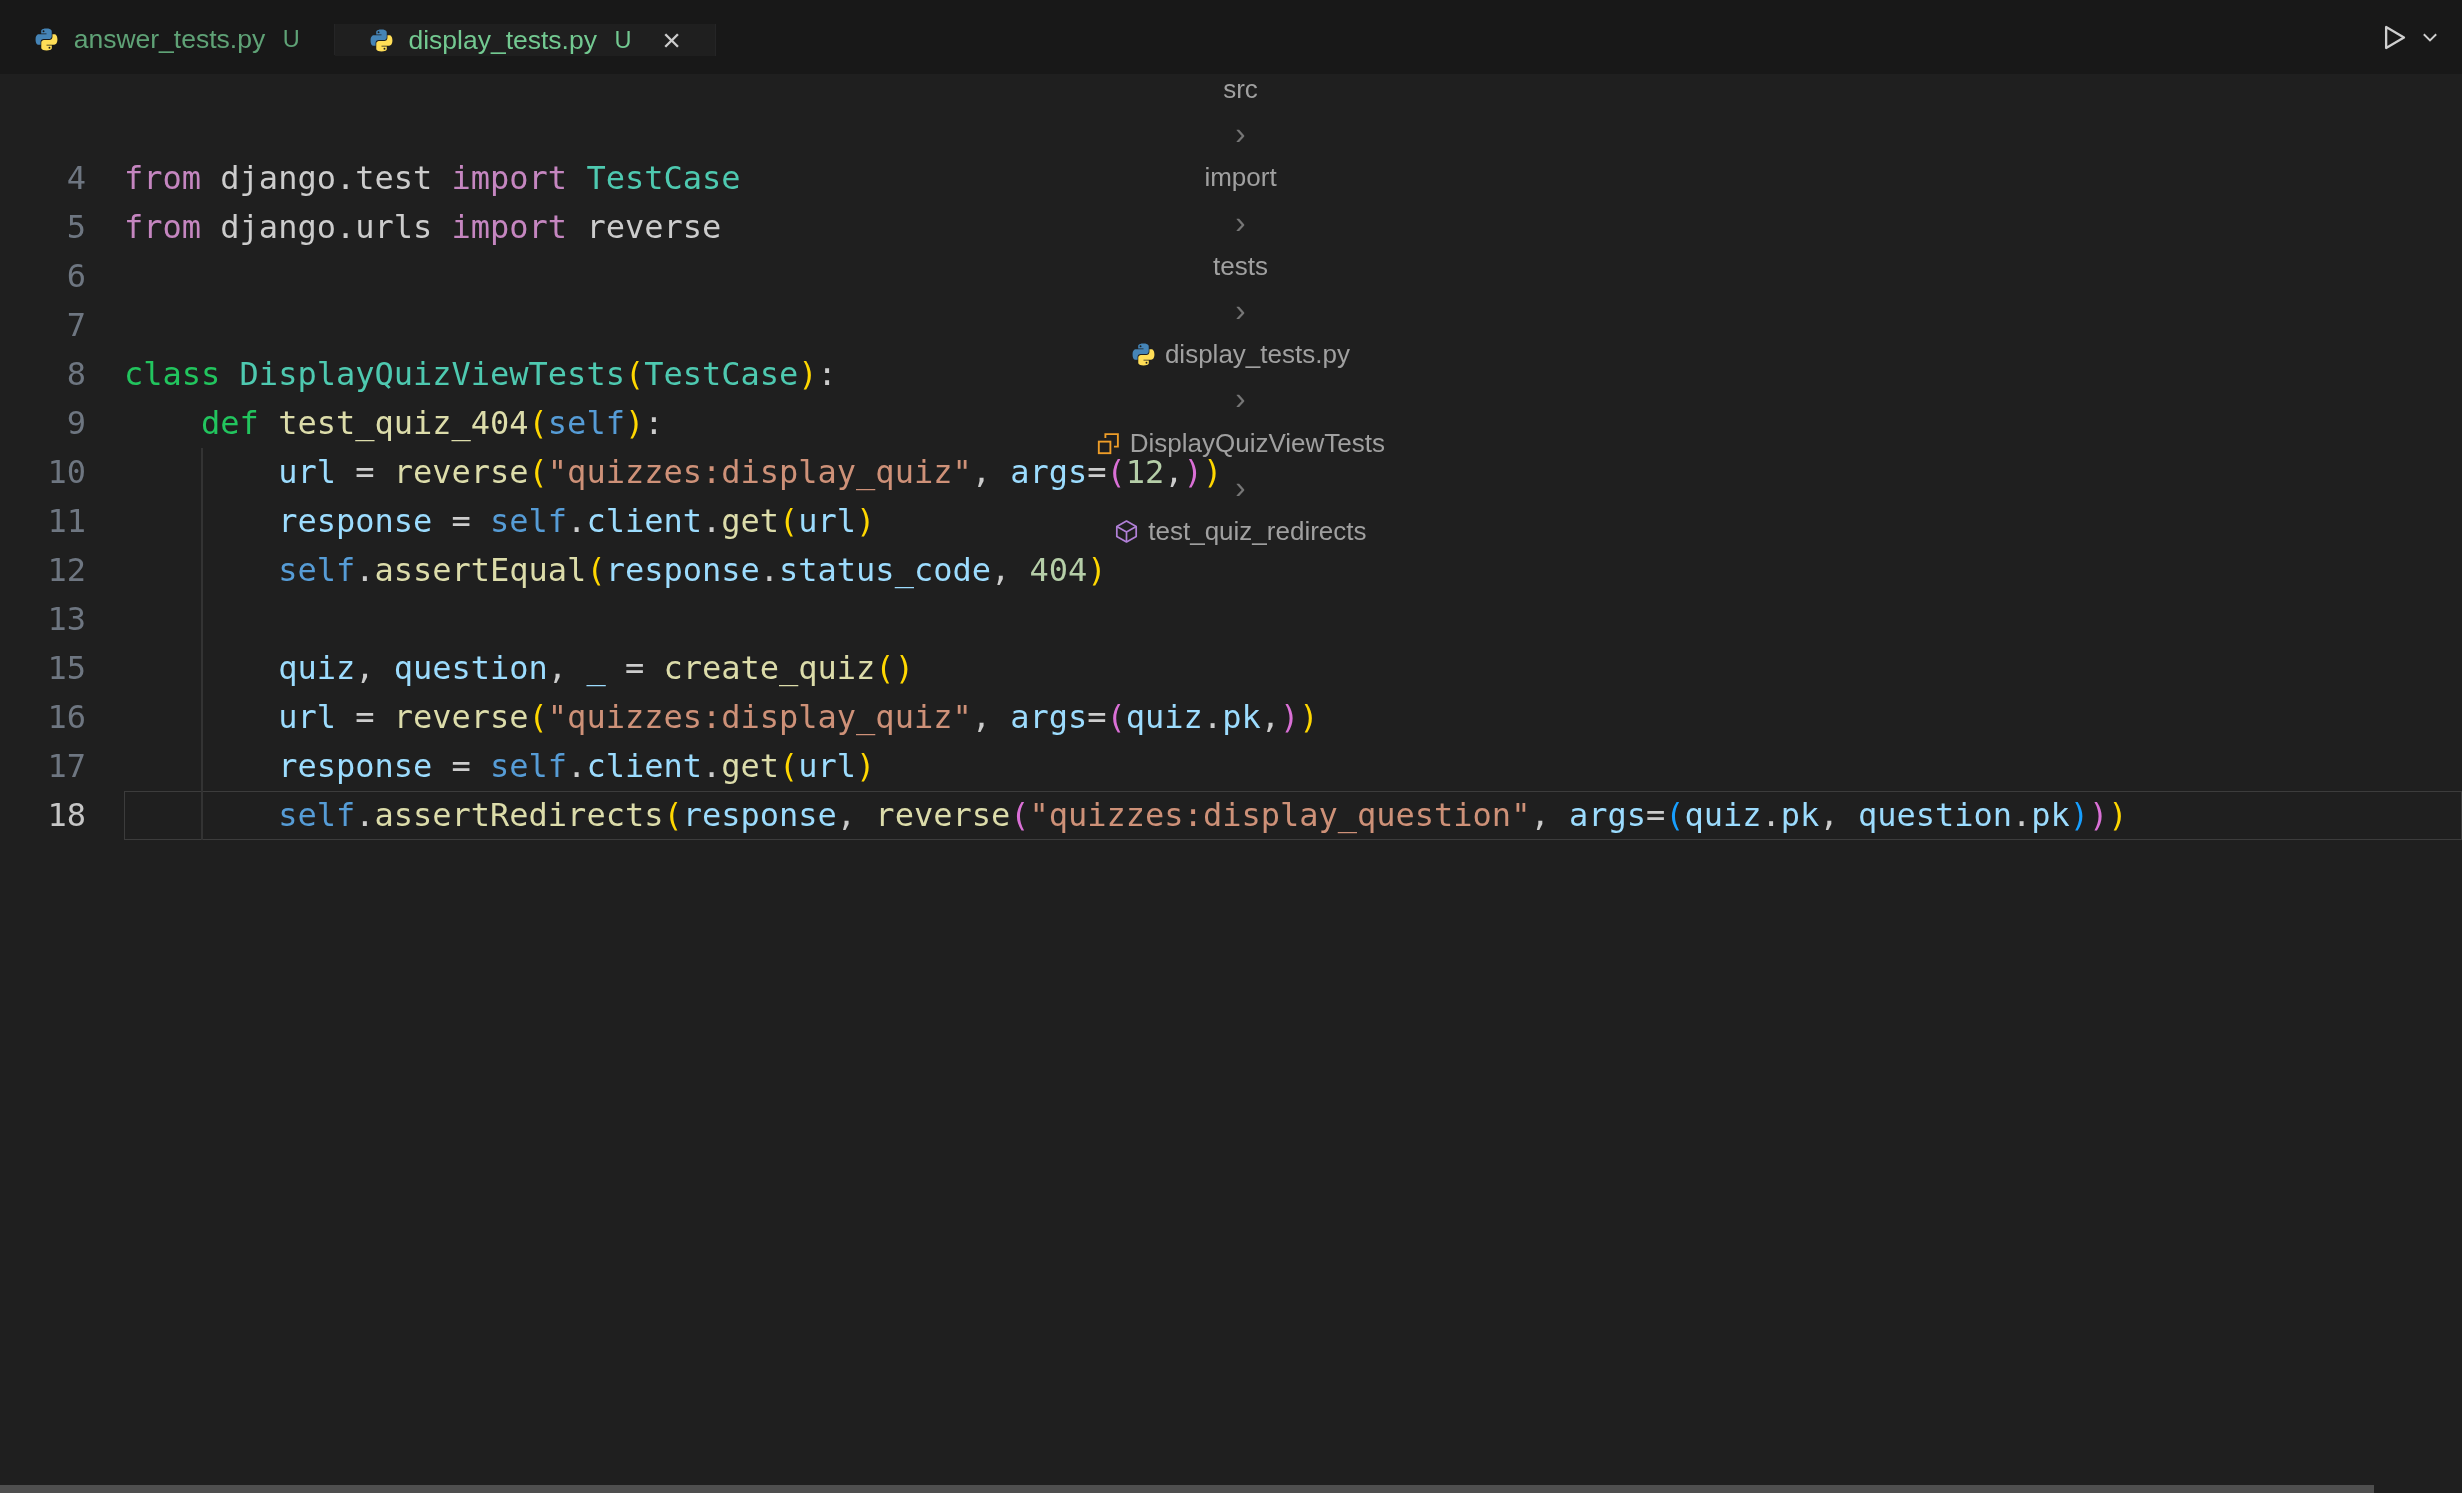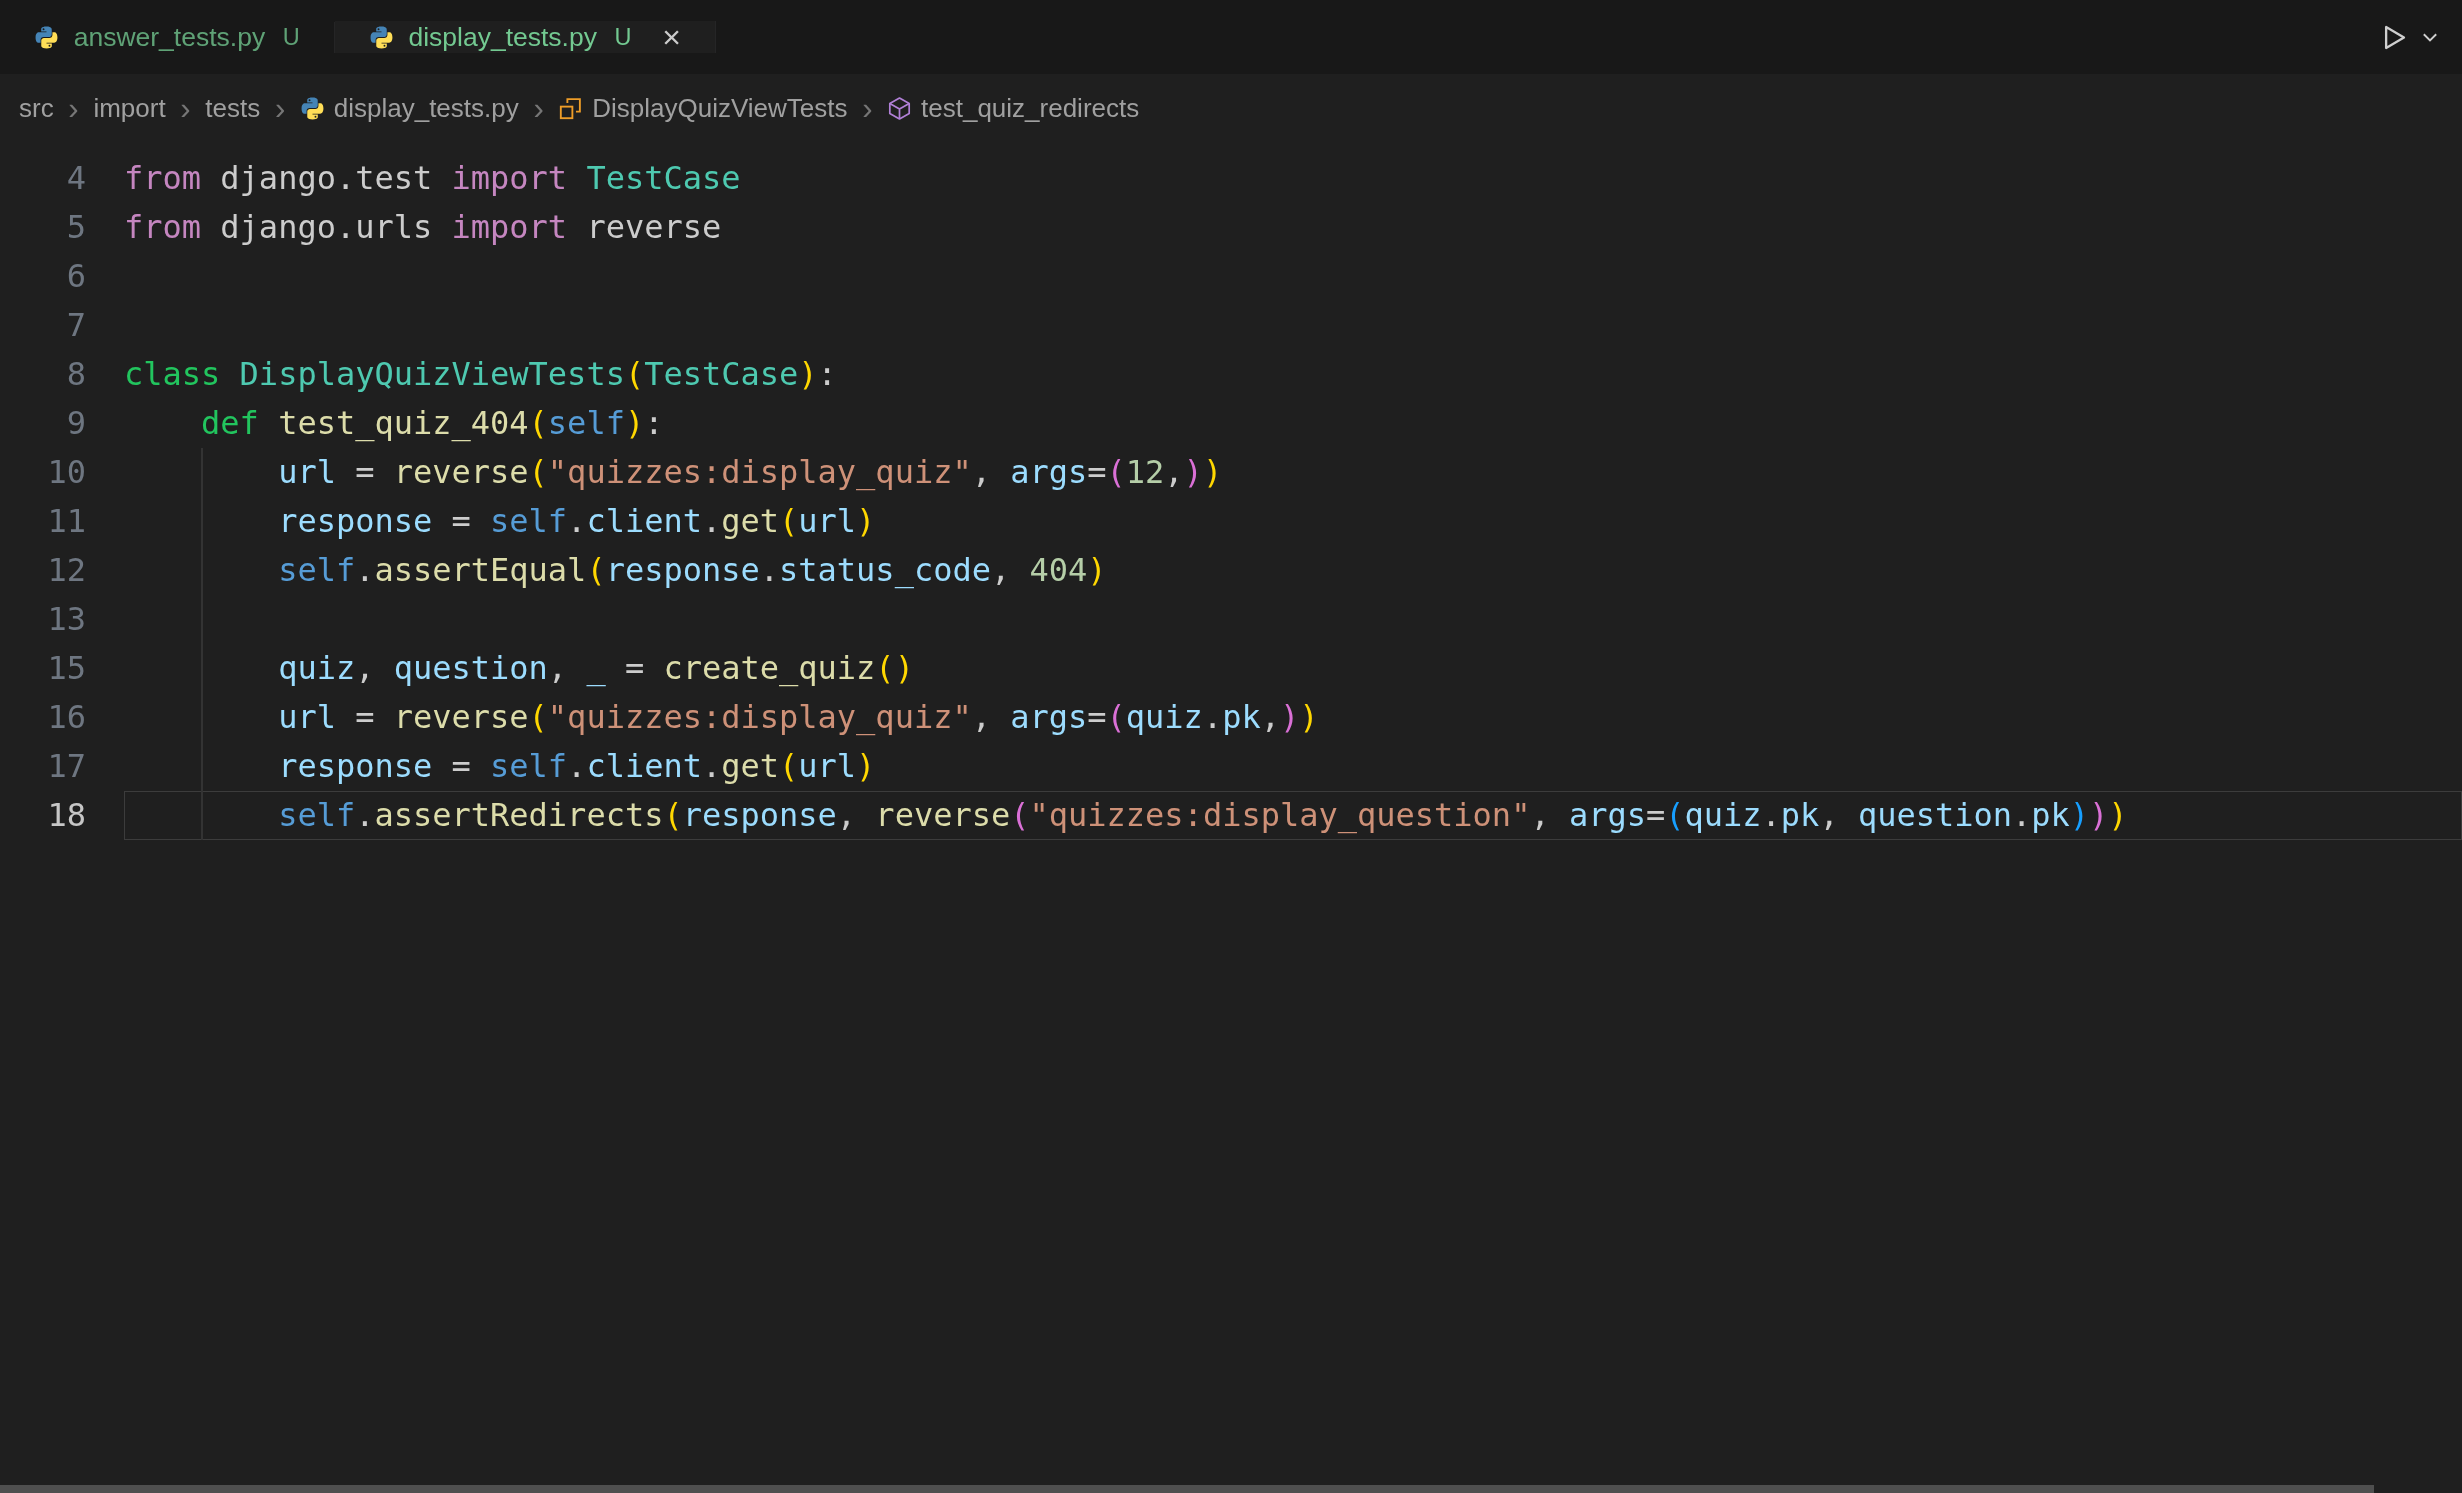--- a/index.html
+++ b/index.html
@@ -1,33 +1,33 @@
 <!DOCTYPE html>
 <html style="font-size:11.8px"><head>
 <meta charset="utf-8">
 <style>
   html,body{margin:0;padding:0;background:#1f1f1f;width:2462px;height:1494px;overflow:hidden;}
   .window{position:relative;width:2462px;height:1494px;background:#1f1f1f;font-family:"Liberation Sans",sans-serif;}
 
   
   .tab-bar{height:74px;background:#181818;display:flex;align-items:stretch;}
-  .tabs{display:flex;align-items:center;}
+  .tabs{display:flex;align-items:flex-start;margin-top:24px;}
   .tab{display:flex;align-items:center;padding:0 34px;gap:14.7px;font-size:26.5px;background:#181818;border-right:0.7px solid #252526;cursor:pointer;}
   .tab.active{background:#1f1f1f;}
   .tab .ticon svg{display:block;}
   .tlabel{color:#73C991;}
   .tab:not(.active) .tlabel{opacity:0.78;}
   .tbadge{color:#73C991;font-size:23.5px;margin-left:2.9px;}
   .tab:not(.active) .tbadge{opacity:0.78;}
   .tclose{color:#cccccc;font-size:32px;line-height:32px;margin-left:16px;}
   .tab-actions{margin-left:auto;display:flex;align-items:center;gap:10.3px;padding-right:20.6px;}
   .tab-actions span{display:flex;align-items:center;}
 
   
-  .breadcrumb{height:69px;background:#1f1f1f;display:flex;align-items:center;padding-left:19px;gap:13.2px;color:#a0a0a0;font-size:26px;}
+  .breadcrumb{height:69px;background:#1f1f1f;display:flex;align-items:center;padding-left:19px;gap:13.2px;color:#a0a0a0;font-size:26px;flex-direction:column;}
   .crumb{display:flex;align-items:center;gap:8.8px;cursor:pointer;}
   .crumb .cicon svg{display:block;}
   .crumb-sep{color:#767676;font-size:31px;line-height:31px;padding:0 1.5px;}
 
   
   .editor{position:relative;width:100%;overflow:hidden;}
   .line{display:flex;height:49px;font-family:"DejaVu Sans Mono",monospace;font-size:32px;line-height:49px;white-space:pre;color:#cccccc;}
   .line.partial{margin-top:-38px;}
   .ln{width:86px;text-align:right;color:#6e7681;flex:none;user-select:none;}
   .code{margin-left:38px;position:relative;flex:1;}

